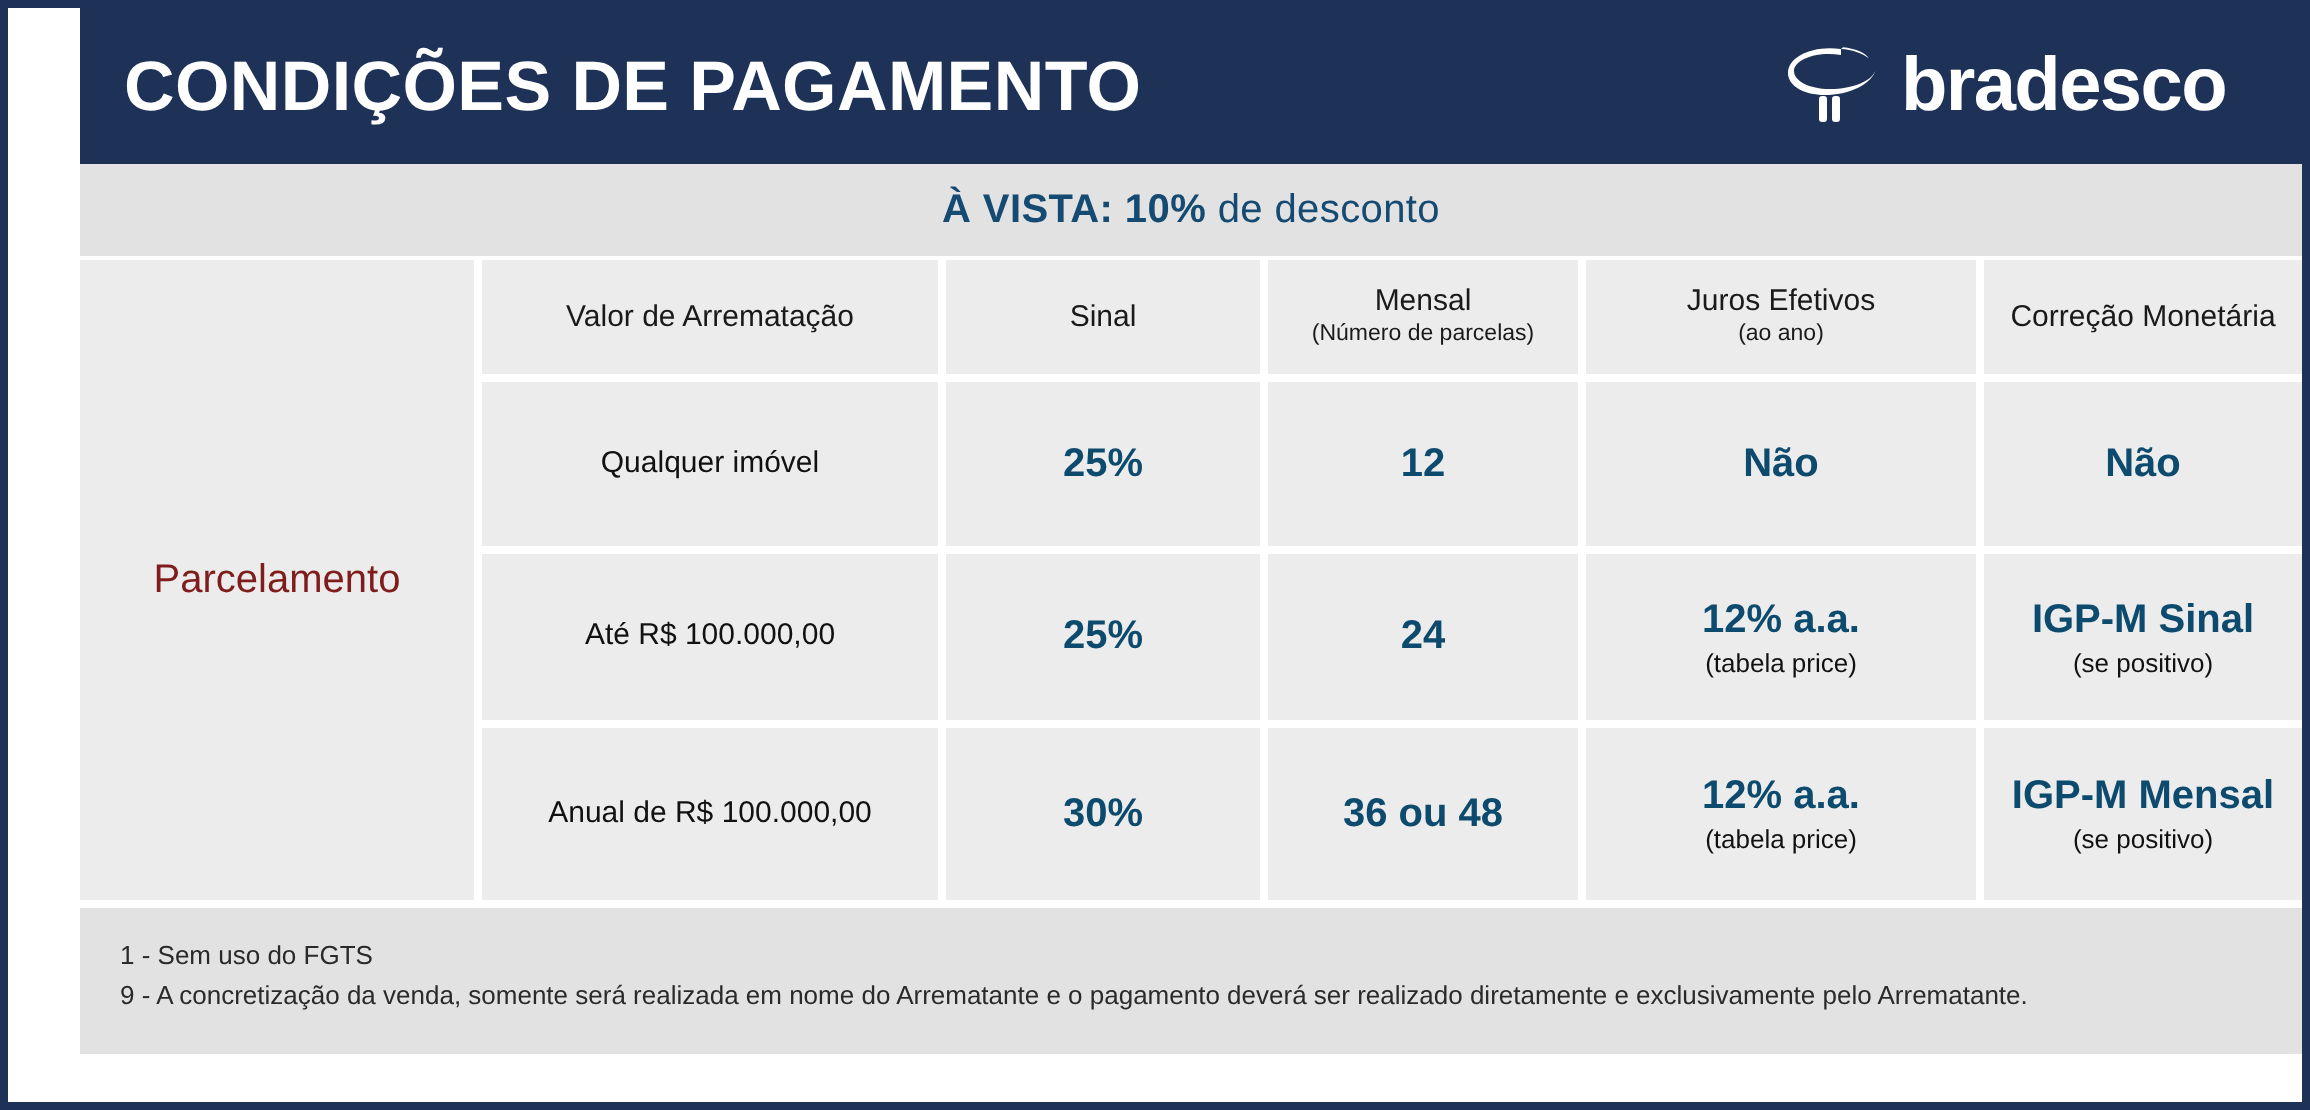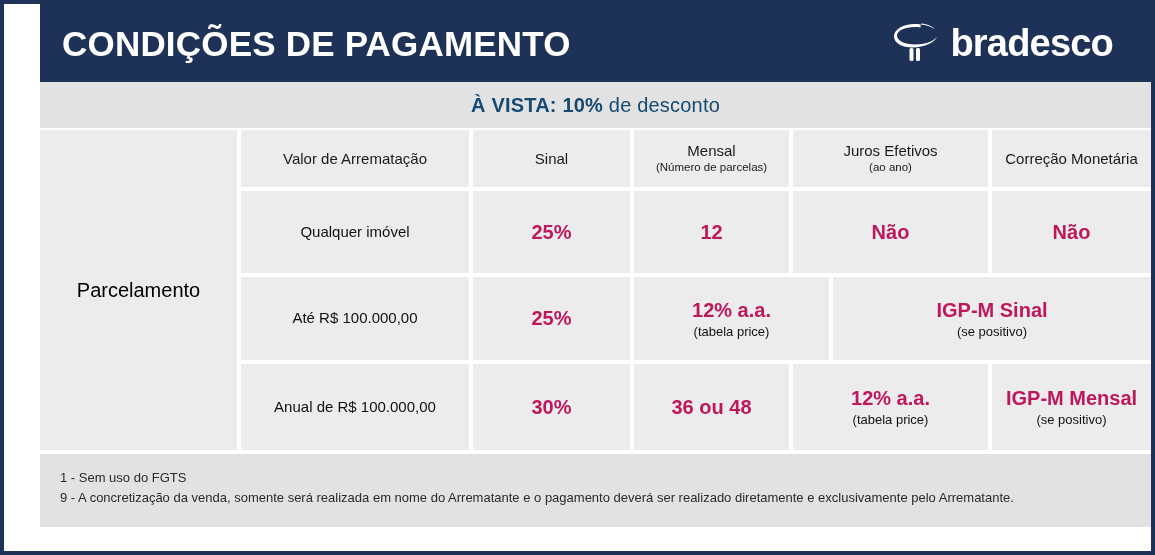--- a/index.html
+++ b/index.html
@@ -93,21 +93,21 @@
     flex: 0 0 201px;
     background: #ececec;
     display: flex;
     align-items: center;
     justify-content: center;
     border-right: 4px solid #ffffff;
     box-sizing: border-box;
   }
   .rowlabel-text {
     font-size: 20px;
-    color: #000000;
+    color: #7f1d1d;
   }
   .grid-col {
     flex: 1 1 auto;
     display: flex;
     flex-direction: column;
   }
   .grid-row {
     display: flex;
     border-bottom: 4px solid #ffffff;
     box-sizing: border-box;
@@ -147,21 +147,21 @@
     margin-top: 1px;
   }
   .cell .val-plain {
     font-size: 15px;
     color: #111111;
     line-height: 1.2;
   }
   .cell .val-bold {
     font-size: 20px;
     font-weight: bold;
-    color: #be185d;
+    color: #0c4a6e;
     line-height: 1.2;
   }
   .cell .val-sub {
     font-size: 13px;
     color: #111111;
     line-height: 1.2;
     margin-top: 2px;
   }
 
   
@@ -254,20 +254,23 @@
         </div>
       </div>
 
       <div class="grid-row data-row">
         <div class="cell c-valor">
           <span class="val-plain">Até R$ 100.000,00</span>
         </div>
         <div class="cell c-sinal">
           <span class="val-bold">25%</span>
         </div>
+        <div class="cell c-saldo">
+          <span class="val-bold">24</span>
+        </div>
         <div class="cell c-juros">
           <span class="val-bold">12% a.a.</span>
           <span class="val-sub">(tabela price)</span>
         </div>
         <div class="cell c-corr">
           <span class="val-bold">IGP-M Sinal</span>
           <span class="val-sub">(se positivo)</span>
         </div>
       </div>
 

